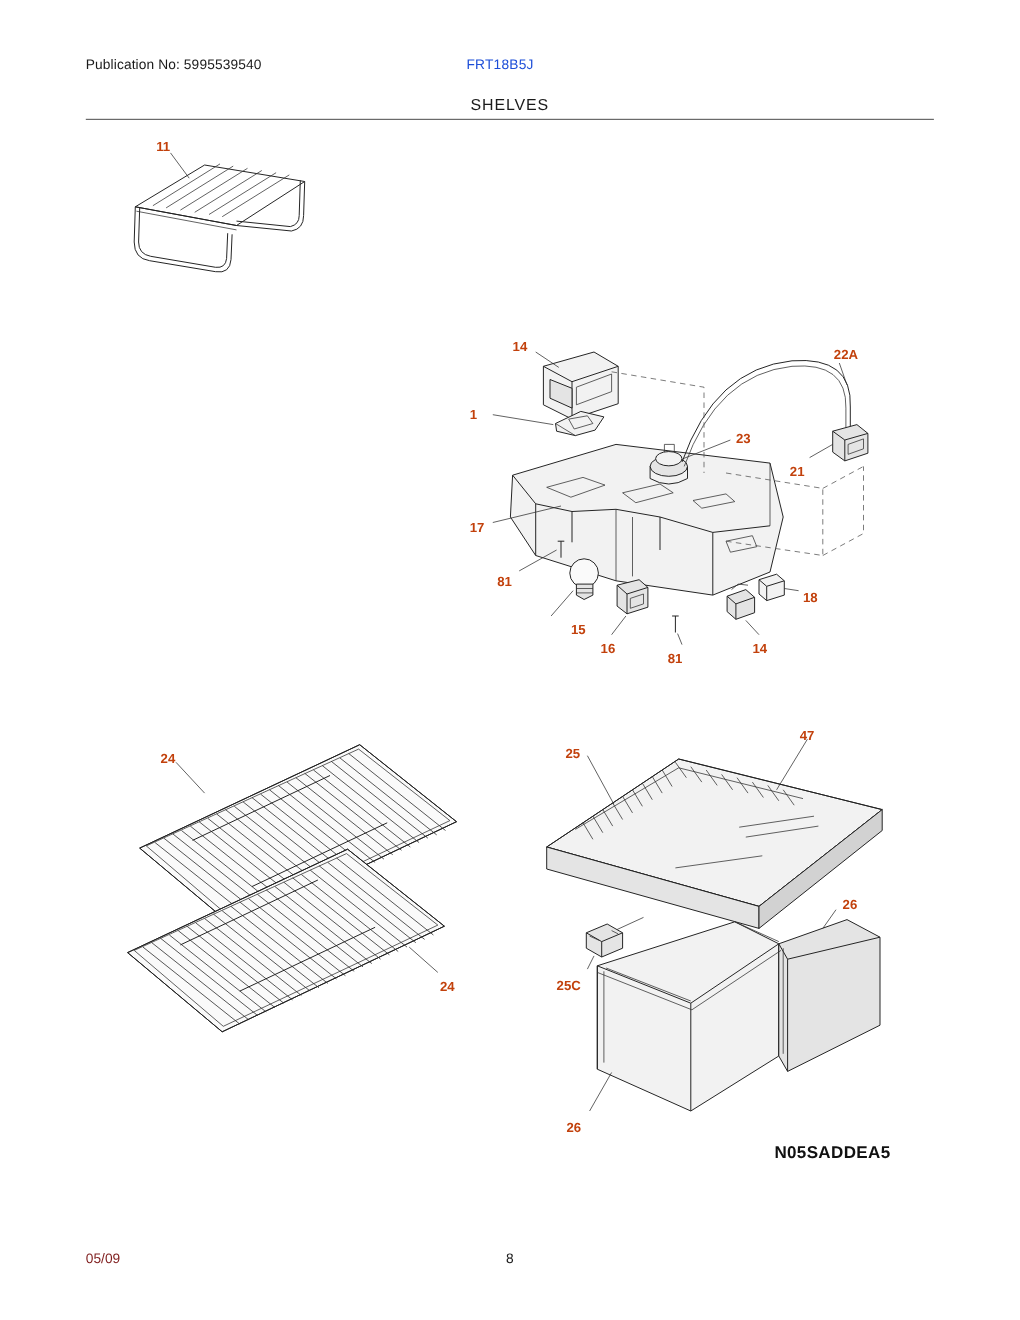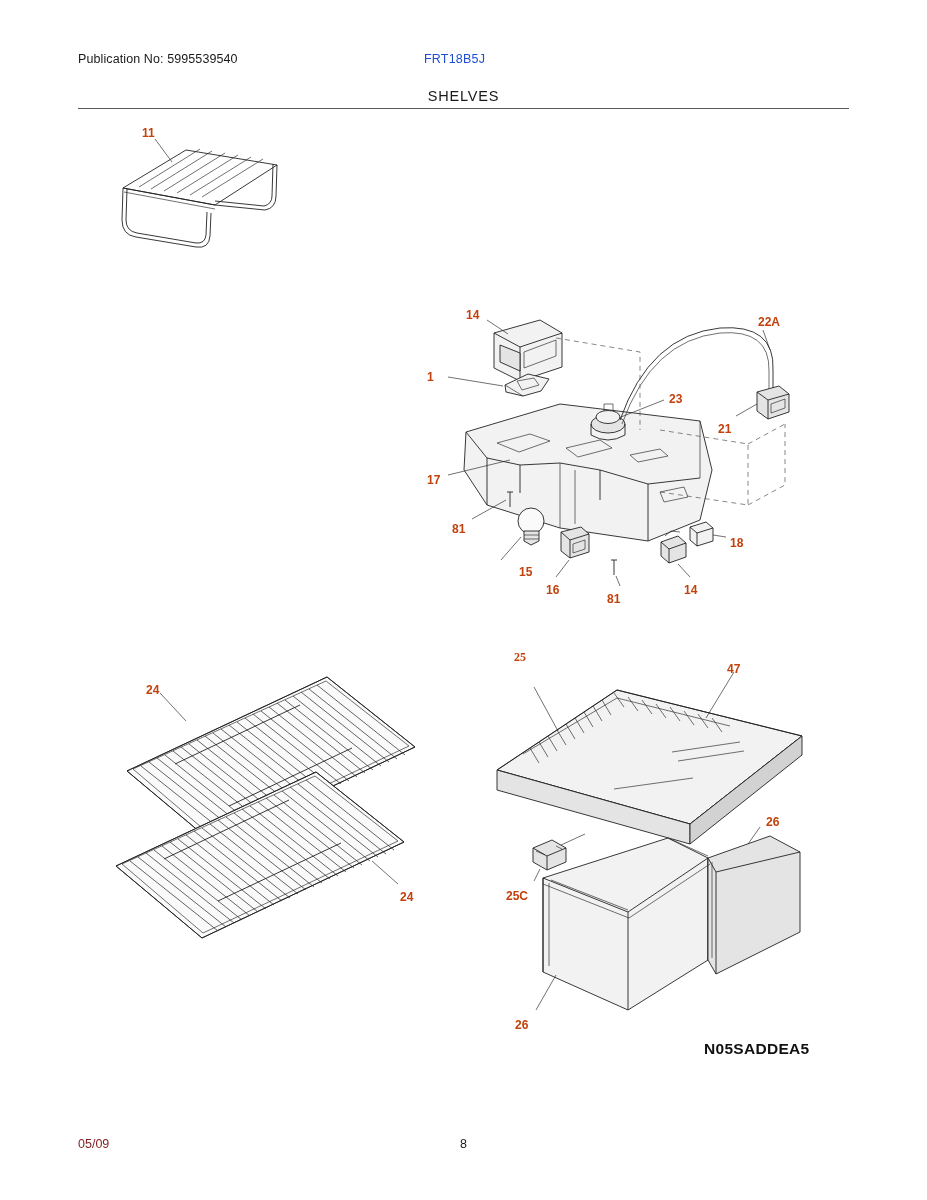--- a/index.html
+++ b/index.html
@@ -401,21 +401,21 @@
   <div class="callout" style="left:669px; top:392px;">23</div>
   <div class="callout" style="left:718px; top:422px;text-align:right;">21</div>
   <div class="callout" style="left:427px; top:473px;">17</div>
   <div class="callout" style="left:452px; top:522px;">81</div>
   <div class="callout" style="left:730px; top:536px;">18</div>
   <div class="callout" style="left:487px; top:565px;margin-left:32px;">15</div>
   <div class="callout" style="left:546px; top:583px;">16</div>
   <div class="callout" style="left:607px; top:592px;">81</div>
   <div class="callout" style="left:684px; top:583px;">14</div>
   <div class="callout" style="left:146px; top:683px;">24</div>
-  <div class="callout" style="left:514px; top:650px;font-family:Liberation Serif, serif;">25</div>
+  <div class="callout" style="left:514px; top:678px;">25</div>
   <div class="callout" style="left:727px; top:662px;">47</div>
   <div class="callout" style="left:766px; top:815px;">26</div>
   <div class="callout" style="left:400px; top:890px;">24</div>
   <div class="callout" style="left:506px; top:889px;">25C</div>
   <div class="callout" style="left:515px; top:1018px;">26</div>
 
   <div class="diagram-code">N05SADDEA5</div>
 
   <div class="footer-date">05/09</div>
   <div class="footer-page">8</div>

